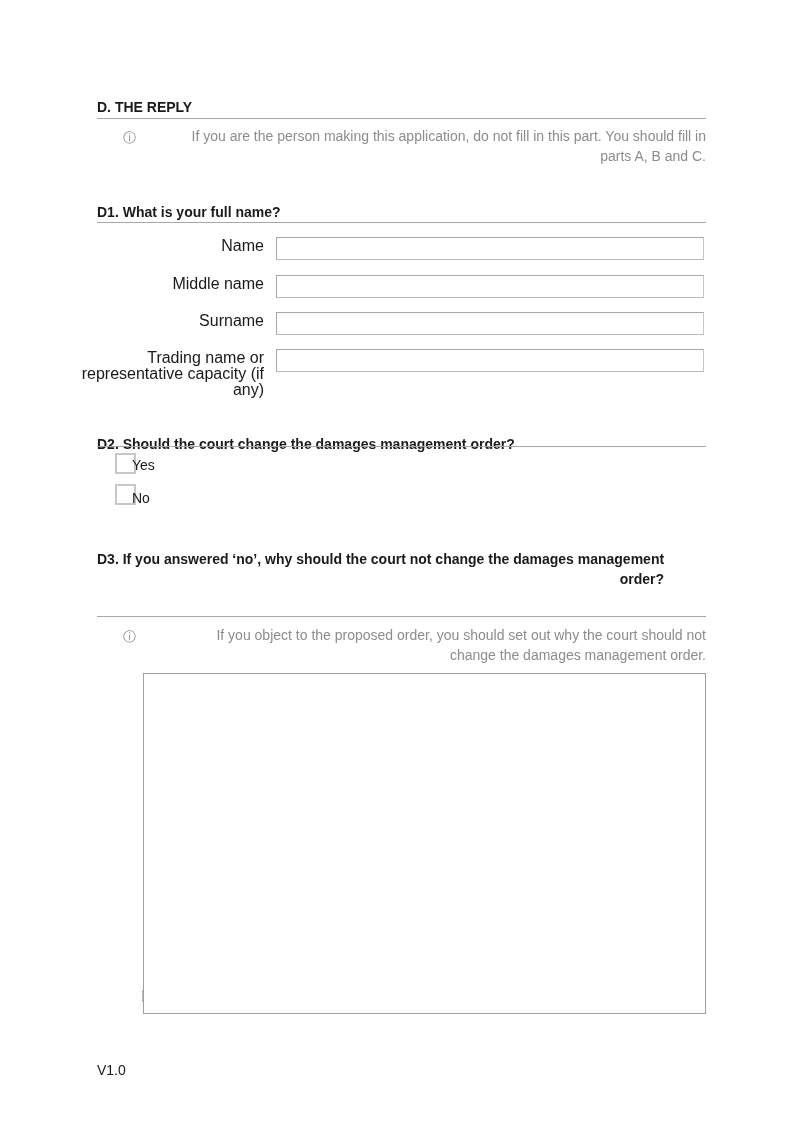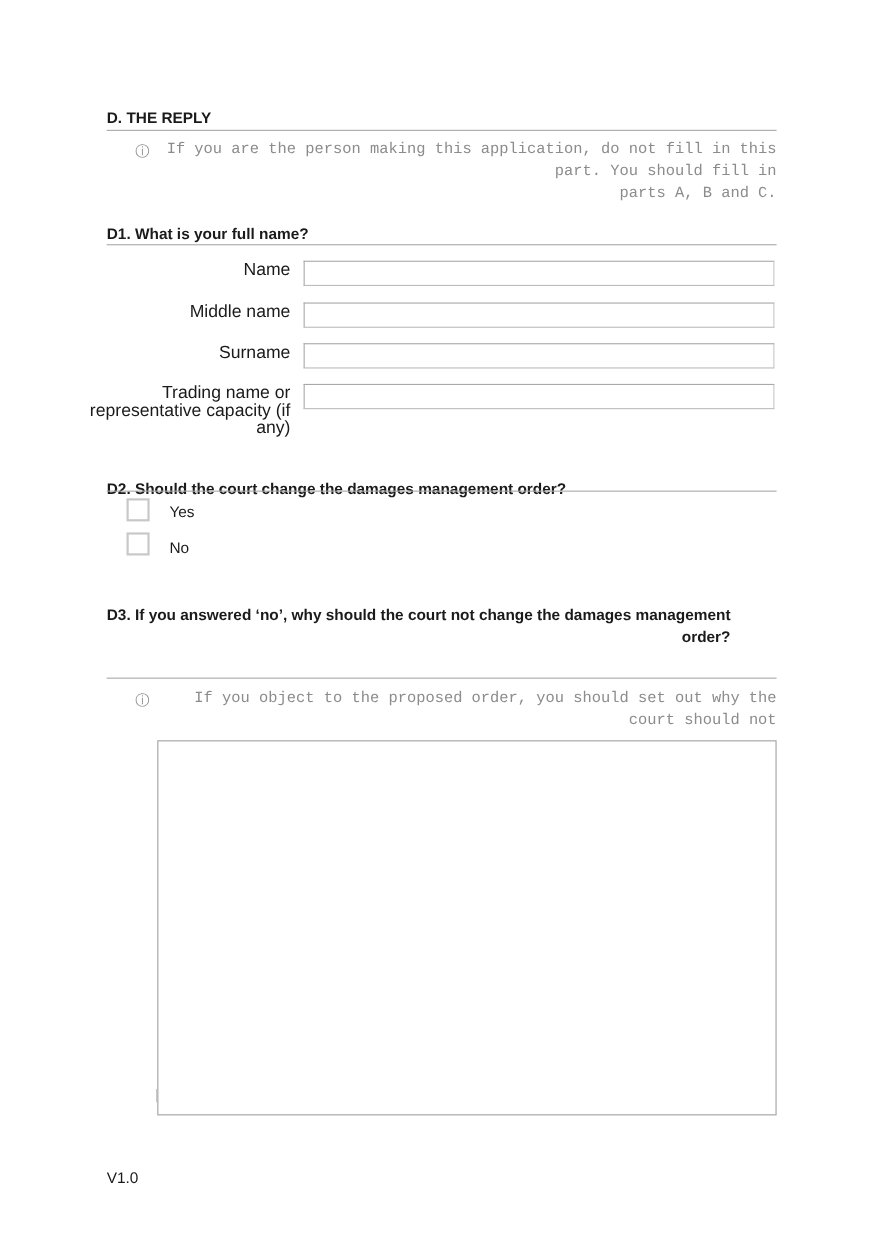--- a/index.html
+++ b/index.html
@@ -1,25 +1,25 @@
 <!DOCTYPE html>
 <html><head>
 <meta charset="utf-8">
 <style>
   html, body { margin: 0; padding: 0; background: #ffffff; }
   body { width: 800px; height: 1130px; position: relative; font-family: "Liberation Sans", sans-serif; color: #1a1a1a; overflow: hidden; }
   .abs { position: absolute; text-align: right; }
   .h { font-weight: bold; font-size: 14px; color: #1a1a1a; }
   .rule { position: absolute; left: 97px; width: 609px; height: 0; border-top: 1.5px solid #a8a8a8; }
-  .info { font-size: 14px; color: #8c8c8c; line-height: 20px; font-family: Liberation Mono, monospace; }
+  .info { font-size: 14px; color: #8c8c8c; line-height: 20px; }
   .info-icon { position: absolute; left: 123px; font-size: 13px; color: #8c8c8c; }
   .lbl { position: absolute; right: 536px; text-align: right; font-size: 16px; color: #1a1a1a; line-height: 16px; }
   .field { position: absolute; left: 276px; width: 428px; height: 23px; border: 1px solid #a8a8a8; border-right-color: #c8c8c8; border-bottom-color: #bcbcbc; background: #fff; box-sizing: border-box; }
   .cb { position: absolute; left: 115px; width: 21px; height: 21px; border: 2px solid #c8c8c8; box-sizing: border-box; background: #fff; }
-  .cb-label { position: absolute; left: 154px; font-size: 14px; color: #1a1a1a; }
+  .cb-label { position: absolute; left: 132px; font-size: 14px; color: #1a1a1a; }
   .textarea { position: absolute; left: 143px; top: 673px; width: 563px; height: 341px; border: 1px solid #a0a0a0; box-sizing: border-box; background: #fff; }
 </style>
 </head>
 <body>
 
 <div class="abs h" style="left:97px; top:99px;">D. THE REPLY</div>
 <div class="rule" style="top:118px;"></div>
 <span class="info-icon" style="top:129px;">ⓘ</span>
 <div class="abs info" style="left:146px; top:126px; width:560px;">
   <div>If you are the person making this application, do not fill in this part. You should fill in</div>
@@ -55,18 +55,19 @@
 <div class="cb-label" style="top:490px;">No</div>
 
 <div class="abs h" style="left:97px; top:549px; line-height:20px;">
   <div>D3. If you answered ‘no’, why should the court not change the damages management</div>
   <div>order?</div>
 </div>
 <div class="rule" style="top:616px;"></div>
 <span class="info-icon" style="top:628px;">ⓘ</span>
 <div class="abs info" style="left:146px; top:625px; width:560px;">
   <div>If you object to the proposed order, you should set out why the court should not</div>
+  <div>change the damages management order.</div>
 </div>
 
 <textarea class="textarea" style="resize: none;"></textarea>
 <div class="abs" style="left:142px; top:990px; width:1px; height:12px; background:#bbbbbb;"></div>
 
 <div class="abs" style="left:97px; top:1062px; font-size:14px; color:#1a1a1a;">V1.0</div>
 
 </body></html>

